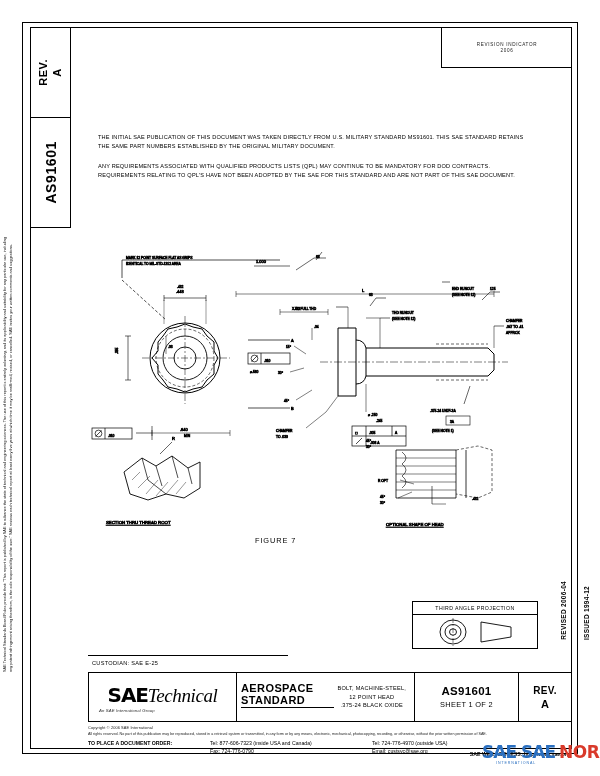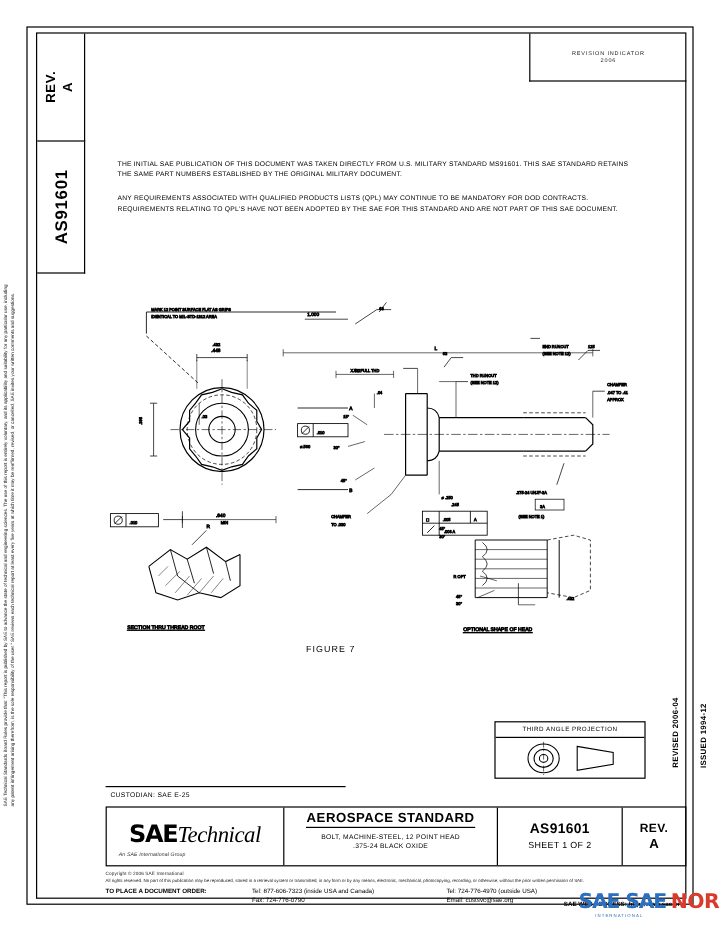--- a/index.html
+++ b/index.html
@@ -195,22 +195,22 @@
     font-family: "Liberation Serif", serif;
   }
   .logo-sub {
     font-size: 4.3px; font-style: italic; color: #333;
     margin-top: 1px; letter-spacing: .1px;
     align-self: flex-start; padding-left: 10px;
   }
   .tb-title {
     flex: 1;
     border-right: 1.2px solid #000;
-    display: flex; flex-direction: column;
-    align-items: center; justify-content: flex-start;
+    display: flex; flex-direction: row;
+    align-items: center; justify-content: space-between;
     padding: 3px 4px;
   }
   .tb-title-main {
     font-size: 11px; font-weight: bold; letter-spacing: .4px;
     border-bottom: 1.4px solid #000;
     padding-bottom: 1px; margin-bottom: 4px;
   }
   .tb-title-sub {
     font-size: 5.6px; text-align: center; line-height: 1.5;
     letter-spacing: .25px;

